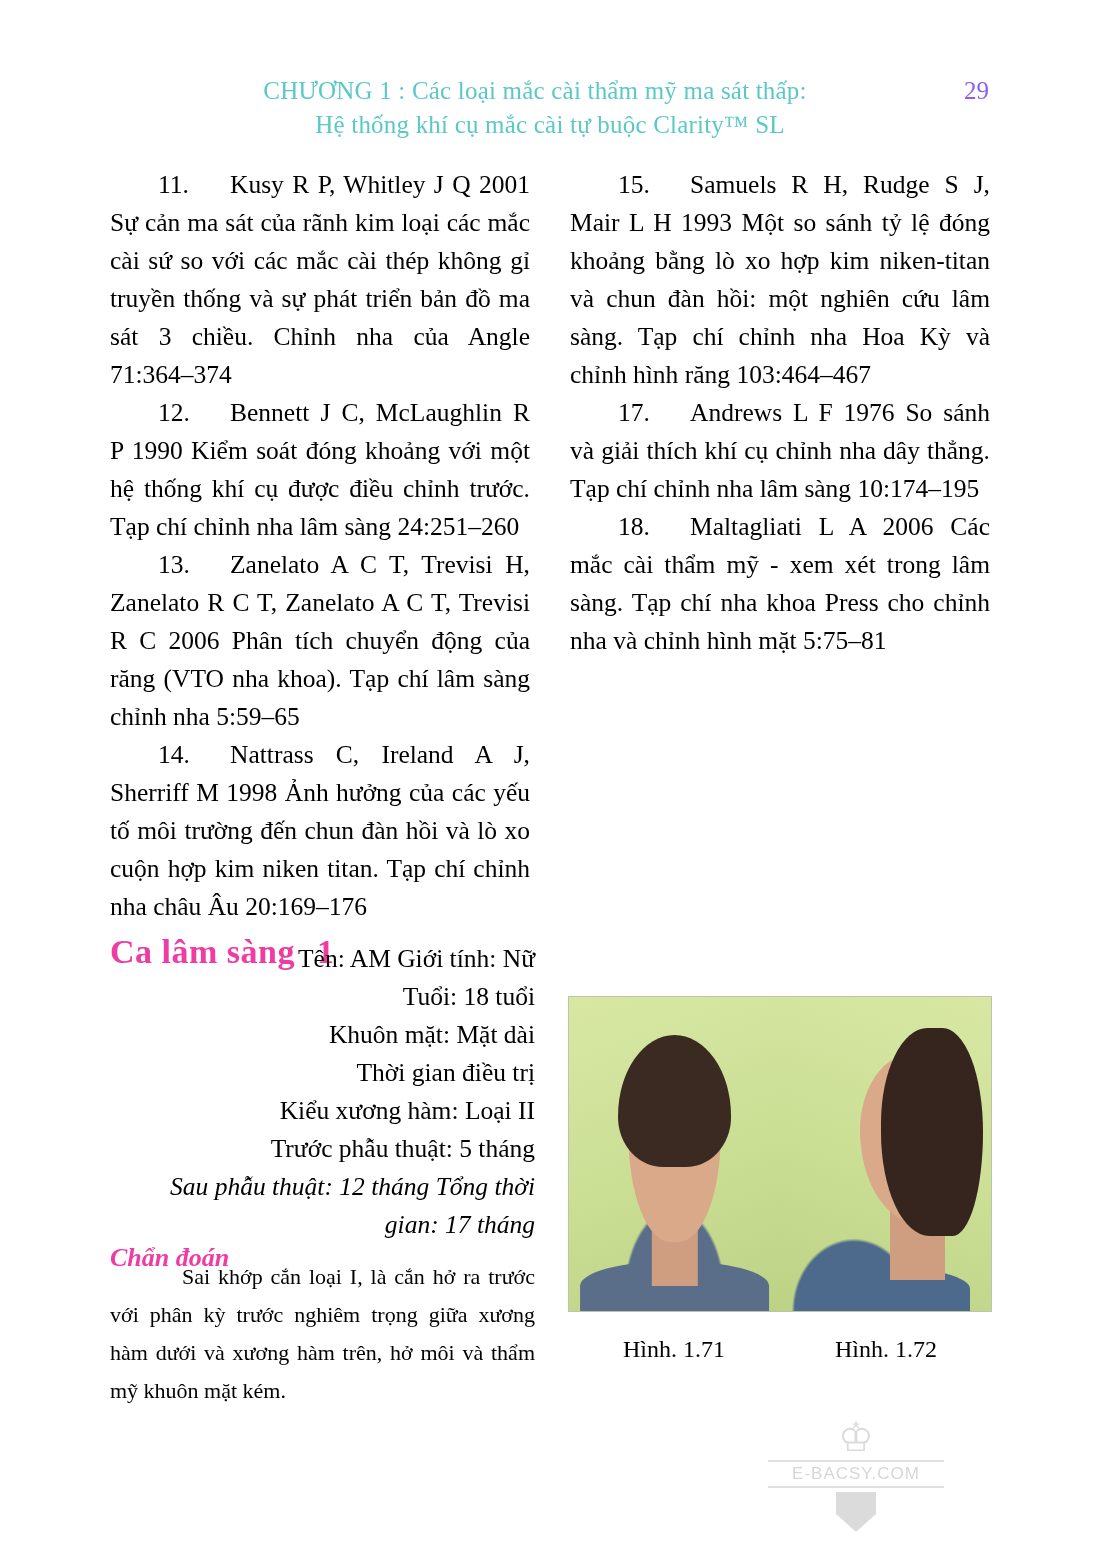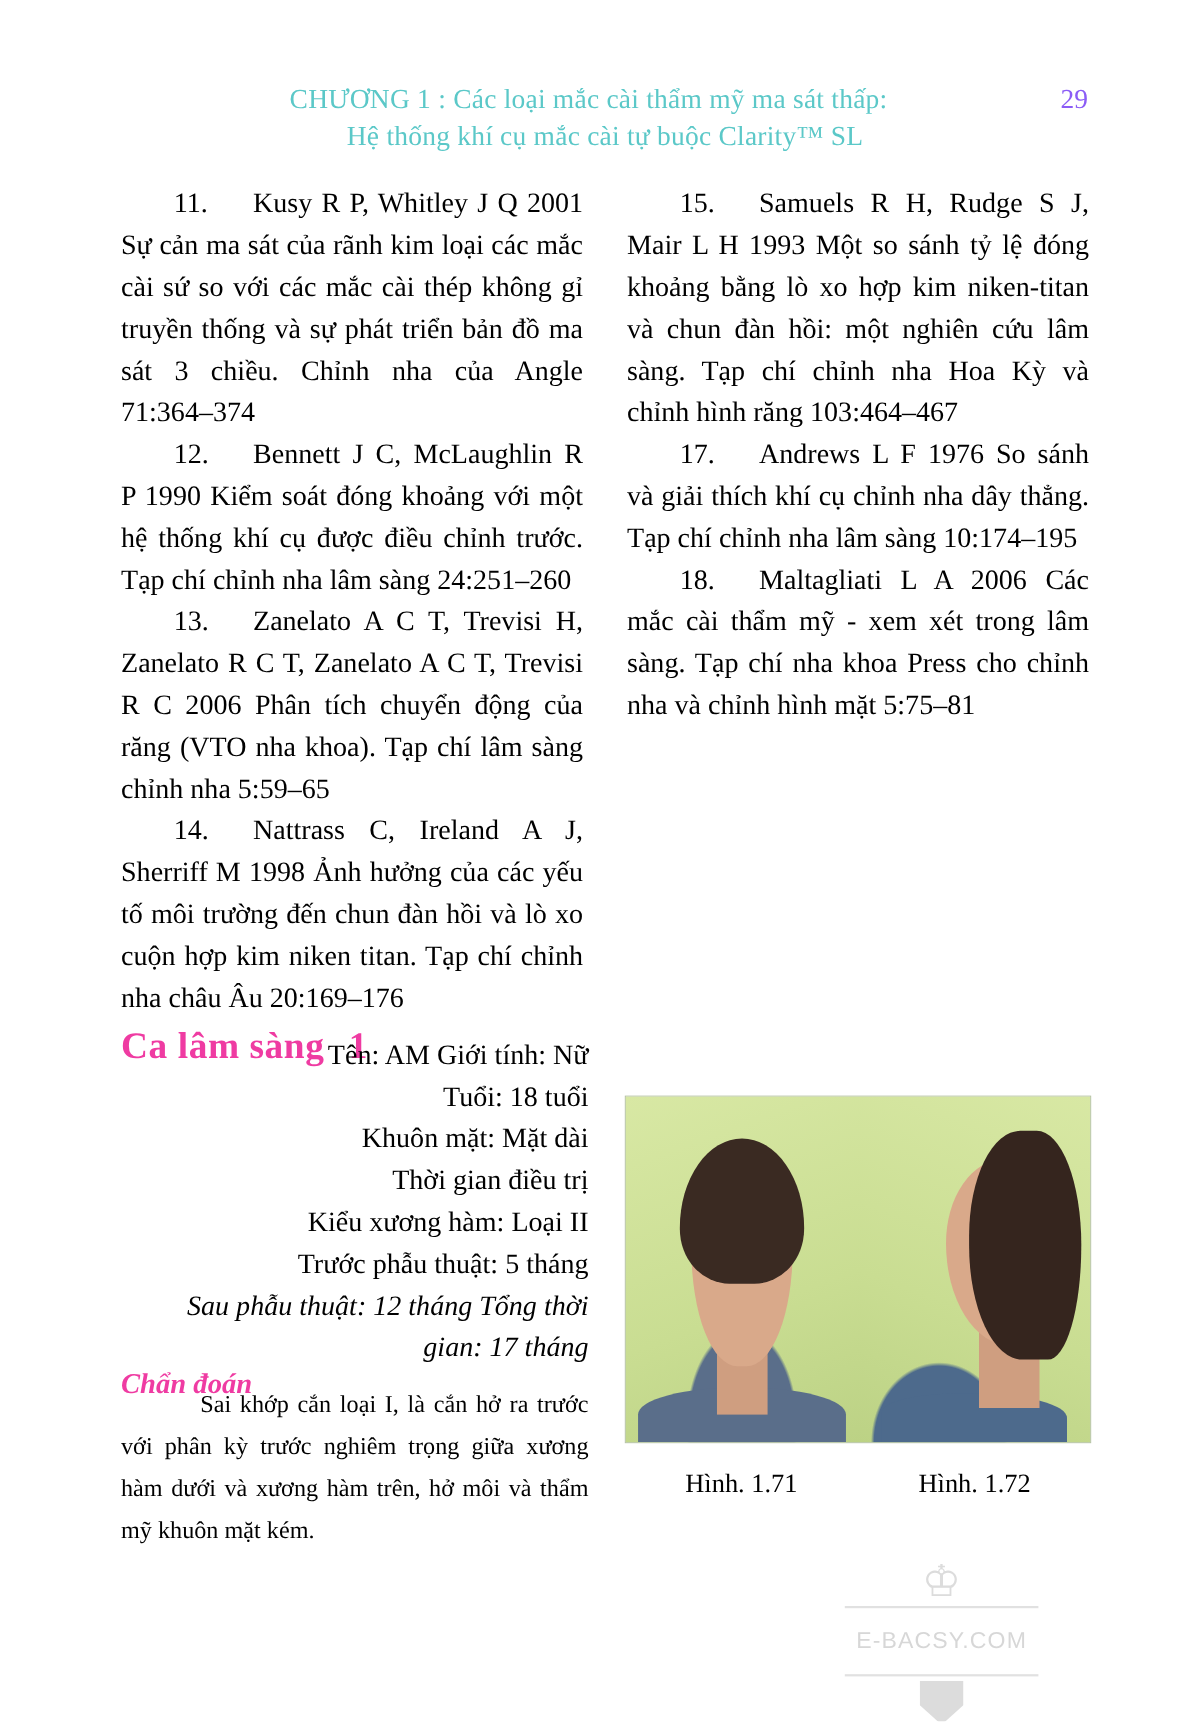--- a/index.html
+++ b/index.html
@@ -249,25 +249,25 @@
     color: #8c8c8c;
     text-align: center;
   }
   .wm-crown {
     font-size: 40px;
     line-height: 40px;
     color: #9a9a9a;
   }
   .wm-text {
     font-family: "Liberation Sans", sans-serif;
-    font-size: 21px;
+    font-size: 17px;
     letter-spacing: 1px;
     border-top: 2px solid #a8a8a8;
     border-bottom: 2px solid #a8a8a8;
-    padding: 18px 0;
+    padding: 2px 0;
     margin: 2px 6px;
   }
   .wm-shield {
     width: 40px;
     height: 40px;
     margin: 4px auto 0;
     background: #9a9a9a;
     clip-path: polygon(0% 0%, 100% 0%, 100% 55%, 50% 100%, 0% 55%);
   }
 </style>

